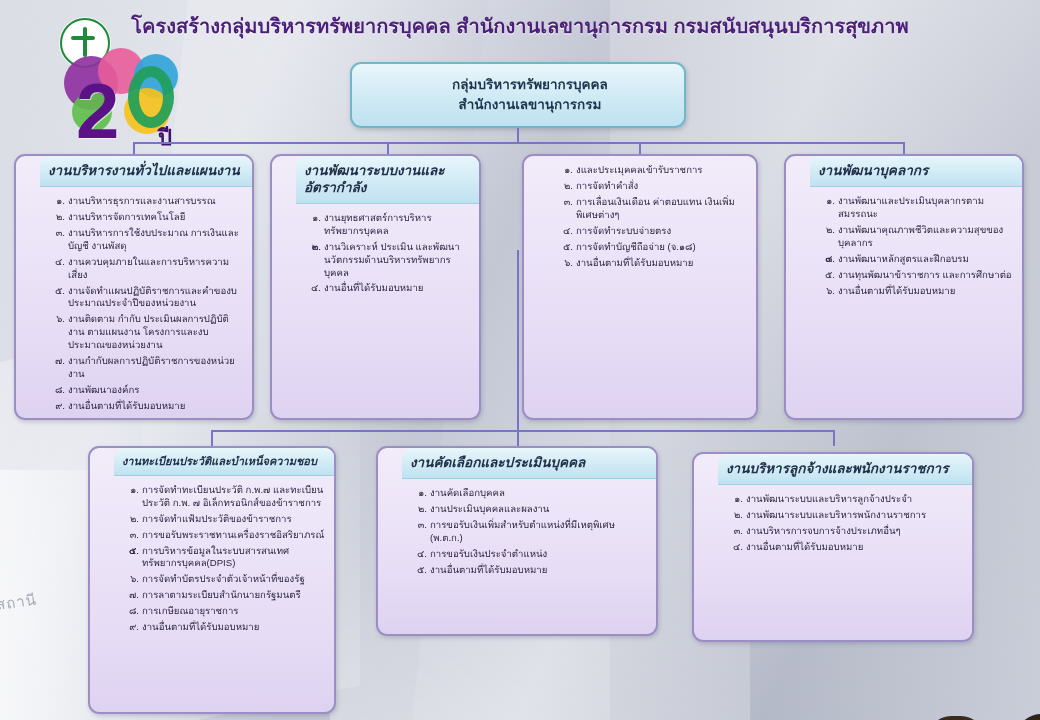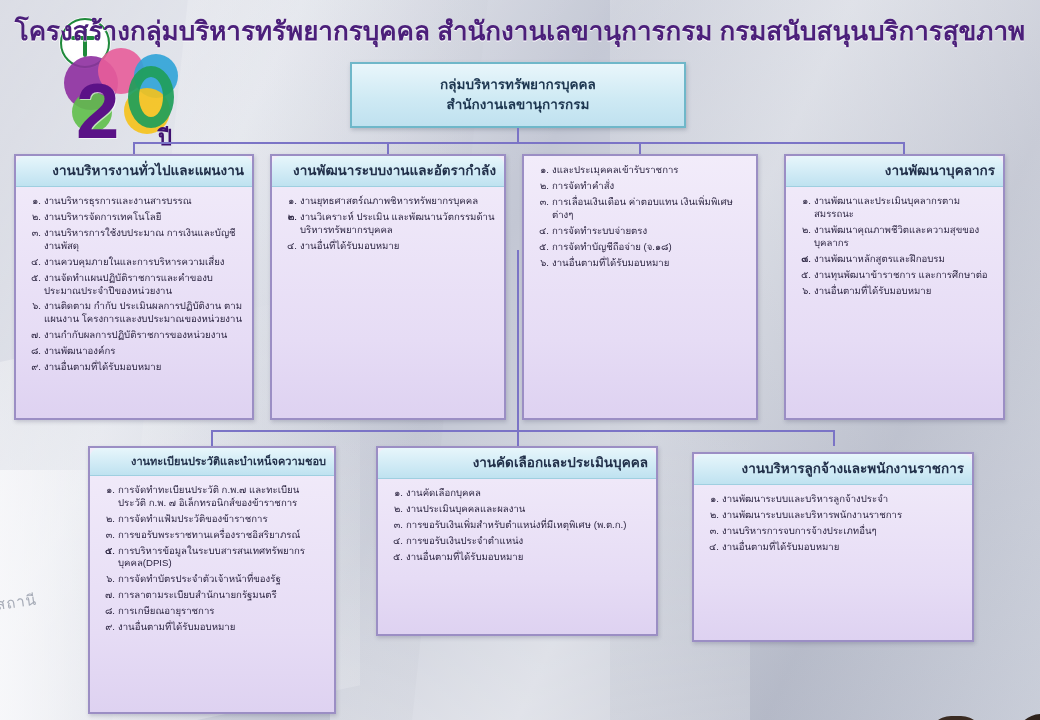--- a/index.html
+++ b/index.html
@@ -61,21 +61,21 @@
 
   
   .header {
     position: absolute;
     left: 0; top: 10px;
     width: 1040px;
     text-align: center;
   }
   .header-title {
     display: inline-block;
-    font-size: 26px;
+    font-size: 20px;
     font-weight: bold;
     color: #4b1f7a;
     letter-spacing: 0px;
     text-shadow: 0 1px 0 #fff;
   }
   .moph-logo {
     position: absolute;
     left: 60px; top: 18px;
     width: 46px; height: 46px;
     border-radius: 50%;
@@ -139,30 +139,32 @@
     left: 96px; top: 72px;
     font-size: 22px;
     font-weight: bold;
     color: #3f1070;
   }
 
   
   .node {
     position: absolute;
     box-sizing: border-box;
-    border-radius: 0;
+    border-radius: 11px;
+    padding-left: 24px;
   }
   .node-head {
     box-sizing: border-box;
     border-radius: 9px 9px 0 0;
-    text-align: right;
+    text-align: left;
     font-weight: bold;
     color: #22304a;
     padding: 7px 8px 6px;
     line-height: 1.25;
+    font-style: italic;
   }
   .node-body {
     box-sizing: border-box;
     border-radius: 0 0 9px 9px;
     padding: 8px 8px 10px 8px;
   }
 
   
   .root {
     left: 350px; top: 62px;
@@ -209,23 +211,23 @@
   ol.items > li > .num {
     position: absolute;
     left: 0; top: 0;
     width: 17px;
     text-align: right;
     color: #2b2440;
   }
 
   
   .b-admin   { left: 14px;  top: 154px; width: 240px; height: 266px; }
-  .b-system  { left: 270px; top: 154px; width: 236px; height: 266px; }
+  .b-system  { left: 270px; top: 154px; width: 211px; height: 266px; }
   .b-recruit { left: 522px; top: 154px; width: 236px; height: 266px; }
-  .b-develop { left: 784px; top: 154px; width: 221px; height: 266px; }
+  .b-develop { left: 784px; top: 154px; width: 240px; height: 266px; }
 
   
   .b-history { left: 88px;  top: 446px; width: 248px; height: 268px; }
   .b-select  { left: 376px; top: 446px; width: 282px; height: 190px; }
   .b-employ  { left: 692px; top: 452px; width: 282px; height: 190px; }
 
   .b-history > .node-head { font-size: 11px; }
 
   
   .ln { position: absolute; background: #7b74c6; }
@@ -317,21 +319,21 @@
         <li><span class="num">๘.</span><span>งานพัฒนาองค์กร</span></li>
         <li><span class="num">๙.</span><span>งานอื่นตามที่ได้รับมอบหมาย</span></li>
       </ol>
     </div>
   </div>
 
   <div class="node pbox b-system">
     <div class="node-head">งานพัฒนาระบบงานและอัตรากำลัง</div>
     <div class="node-body">
       <ol class="items">
-        <li><span class="num">๑.</span><span>งานยุทธศาสตร์ณภาพชิหารทรัพยากรบุคคล</span></li>
+        <li><span class="num">๑.</span><span>งานยุทธศาสตร์การบริหารทรัพยากรบุคคล</span></li>
         <li><span class="num">๒.</span></li>
         <li><span class="num">๓.</span><span>งานวิเคราะห์ ประเมิน และพัฒนานวัตกรรมด้านบริหารทรัพยากรบุคคล</span></li>
         <li><span class="num">๔.</span><span>งานอื่นที่ได้รับมอบหมาย</span></li>
       </ol>
     </div>
   </div>
 
   <div class="node pbox b-recruit">
     <div class="node-body">
       <ol class="items">

